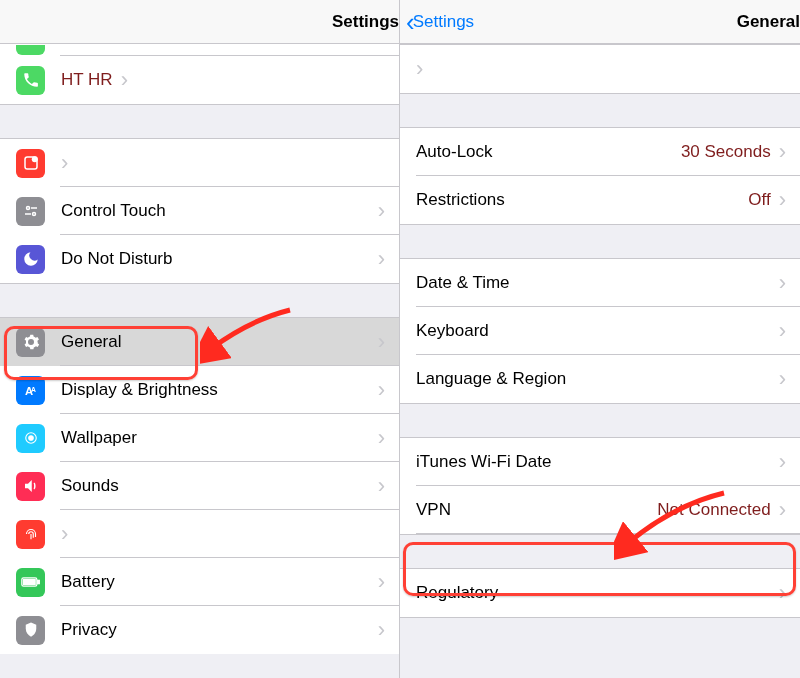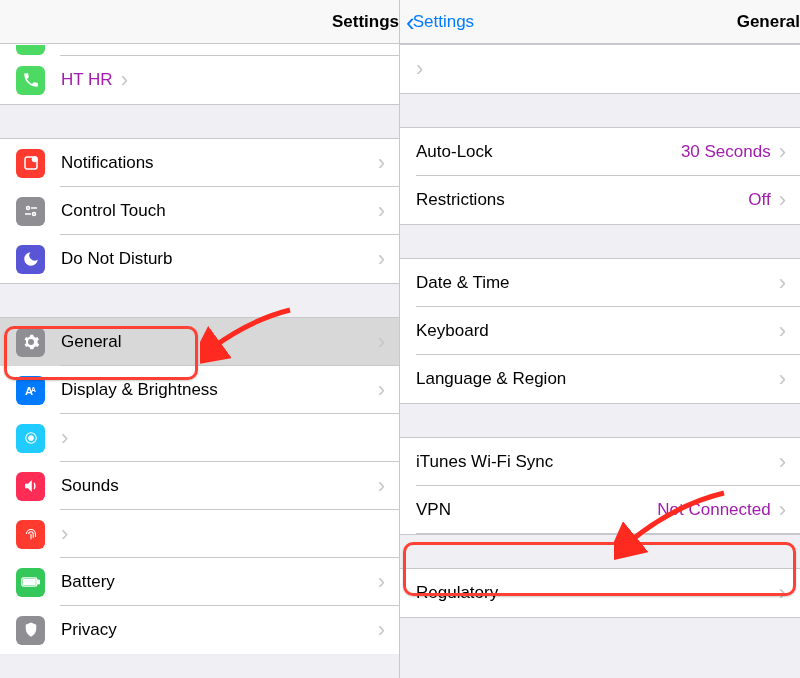--- a/index.html
+++ b/index.html
@@ -14,21 +14,21 @@
   .nav-back .chev { font-size:26px; line-height:1; margin-right:-2px; font-weight:400; }
   
   .group-gap { height: 35px; background:#efeff4; border-top:1px solid #c8c7cc; border-bottom:1px solid #c8c7cc; }
   .row { height:48px; background:#fff; display:flex; align-items:center; padding-left:16px; position:relative; }
   .row.selected { background:#d8d8d8; }
   .row .sep { position:absolute; bottom:0; left:16px; right:0; height:1px; background:#c8c7cc; }
   .row.withicon .sep { left:60px; }
   .row .icon { width:29px; height:29px; border-radius:6px; margin-right:16px; display:flex; align-items:center; justify-content:center; flex-shrink:0; }
   .row .label { font-size:17px; color:#000; flex:1; text-align:left; white-space:nowrap; overflow:hidden; text-overflow:ellipsis; }
   .row .label.cut { color:#777; }
-  .row .value { font-size:17px; color:#a21caf; margin-right:8px; white-space:nowrap; }
+  .row .value { font-size:17px; color:#7f1d1d; margin-right:8px; white-space:nowrap; }
   .row .disc { color:#c7c7cc; font-size:22px; margin-right:14px; font-weight:300; }
   
   .bg-green{background:#4cd964;} .bg-red{background:#ff3b30;} .bg-grey{background:#8e8e93;}
   .bg-purple{background:#5856d6;} .bg-blue{background:#007aff;} .bg-cyan{background:#1fcbff;}
   .bg-redpink{background:#ff2d55;} .bg-darkgreen{background:#34c759;}
   .icon svg { display:block; }
   
   .highlight { position:absolute; border:3px solid #ff4035; border-radius:10px; pointer-events:none; box-shadow:0 1px 2px rgba(0,0,0,0.2); }
   
   .arrow { position:absolute; pointer-events:none; }
@@ -66,21 +66,20 @@
 
     <div class="group-gap"></div>
 
     <div class="row withicon">
       <span class="icon bg-red">
         <svg width="18" height="18" viewBox="0 0 24 24" fill="none" stroke="#fff" stroke-width="2">
             <rect x="4" y="4" width="16" height="16" rx="3"></rect>
             <circle cx="17" cy="7" r="4" fill="#fff" stroke="none"></circle>
           </svg>
       </span>
-      <span class="label">Notifications</span>
       <span class="disc">›</span>
       <span class="sep"></span>
     </div>
 
     <div class="row withicon">
       <span class="icon bg-grey">
         <svg width="18" height="18" viewBox="0 0 24 24" fill="none" stroke="#fff" stroke-width="2">
             <circle cx="8" cy="8" r="2"></circle>
             <line x1="12" y1="8" x2="20" y2="8"></line>
             <circle cx="16" cy="16" r="2"></circle>
@@ -127,20 +126,21 @@
       <span class="sep"></span>
     </div>
 
     <div class="row withicon">
       <span class="icon bg-cyan">
         <svg width="18" height="18" viewBox="0 0 24 24" fill="none" stroke="#fff" stroke-width="1.5">
             <circle cx="12" cy="12" r="7"></circle>
             <circle cx="12" cy="12" r="3" fill="#fff"></circle>
           </svg>
       </span>
+      <span class="label">Wallpaper</span>
       <span class="disc">›</span>
       <span class="sep"></span>
     </div>
 
     <div class="row withicon">
       <span class="icon bg-redpink">
         <svg width="18" height="18" viewBox="0 0 24 24" fill="#fff">
             <path d="M4 9v6h4l5 5V4L8 9H4z"></path>
             <path d="M16 8c1.5 1 1.5 7 0 8" stroke="#fff" stroke-width="2" fill="none"></path>
           </svg>
@@ -242,21 +242,21 @@
     </div>
 
     <div class="row">
       <span class="label">Language &amp; Region</span>
       <span class="disc">›</span>
     </div>
 
     <div class="group-gap"></div>
 
     <div class="row">
-      <span class="label">iTunes Wi-Fi Sync</span>
+      <span class="label">iTunes Wi-Fi Date</span>
       <span class="disc">›</span>
       <span class="sep"></span>
     </div>
 
     <div class="row">
       <span class="label">VPN</span>
       <span class="value">Not Connected</span>
       <span class="disc">›</span>
       <span class="sep"></span>
     </div>

